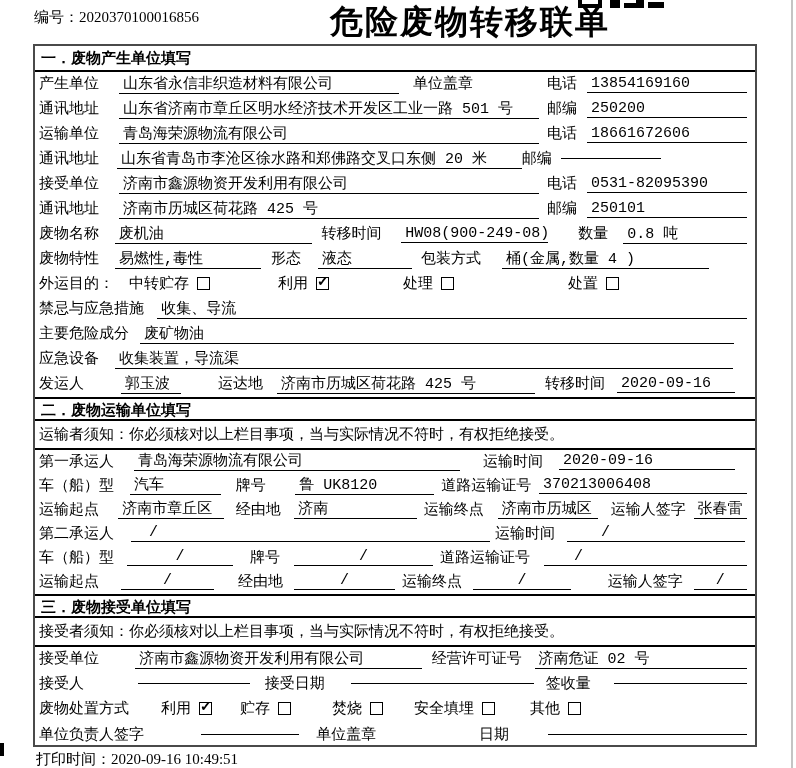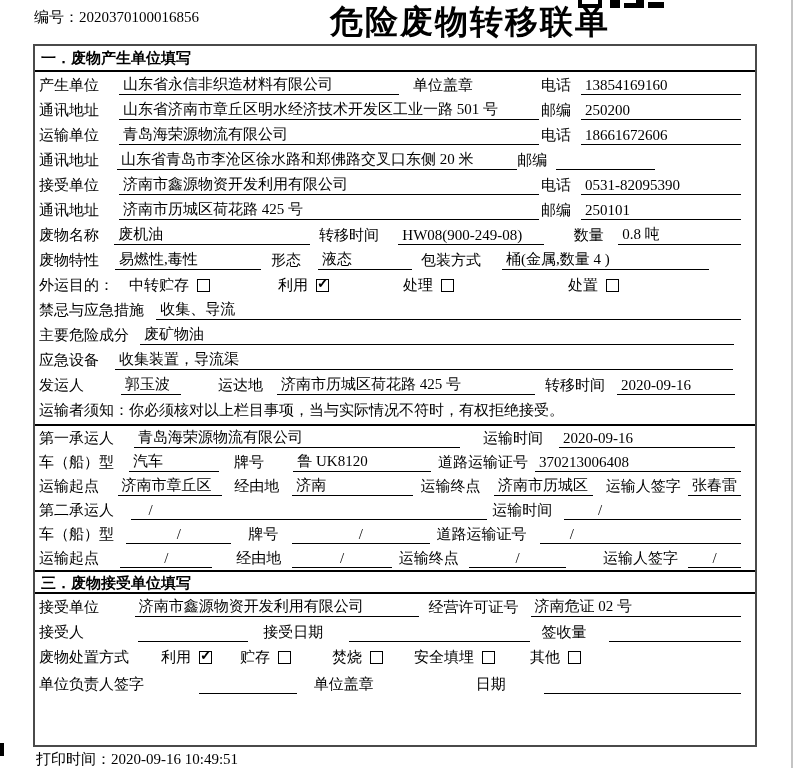--- a/index.html
+++ b/index.html
@@ -12,22 +12,22 @@
   .qr{position:absolute;left:578px;top:0;width:88px;height:9px;overflow:hidden;}
   .qr div{position:absolute;background:#000;}
   .qr .ring{left:0;top:-12px;width:24px;height:20px;background:transparent;
             border:4px solid #000;box-sizing:border-box;}
   .tbl{position:absolute;left:33px;top:44px;width:724px;height:703px;
        border:2px solid #4a4a4a;box-sizing:border-box;background:#fff;}
   .sec{height:24px;line-height:22px;font-weight:bold;font-size:15px;padding-left:6px;
        font-family:"Liberation Sans","DejaVu Sans",sans-serif;
        border-top:2px solid #000;border-bottom:2px solid #000;box-sizing:border-box;}
   .sec.first{border-top:none;height:26px;line-height:24px;}
-  .r{display:flex;align-items:flex-end;height:25px;padding:0 14px 2px 4px;
-     font-size:15px;box-sizing:border-box;}
+  .r{display:flex;align-items:center;height:25px;padding:0 8px 2px 4px;
+     font-size:15px;box-sizing:border-box;font-family:Liberation Mono, monospace;}
   .r24{height:24px;}
   .r27{height:27px;}
   .notice{height:29px;line-height:27px;font-size:15px;padding-left:4px;
           border-bottom:2px solid #000;box-sizing:border-box;white-space:nowrap;}
   .l{white-space:nowrap;display:inline-block;}
   .f{border-bottom:1px solid #000;white-space:nowrap;padding:0 4px;display:inline-block;
      box-sizing:border-box;overflow:visible;}
   .fc{text-align:center;}
   .push{margin-left:auto;}
   .opt{display:inline-flex;align-items:center;white-space:nowrap;}
@@ -157,20 +157,21 @@
 
     <div class="r">
       <span class="l" style="width:47px">发运人</span>
       <span class="f" style="margin-left:35px;width:60px">郭玉波</span>
       <span class="l" style="margin-left:37px;width:47px">运达地</span>
       <span class="f" style="margin-left:12px;width:258px">济南市历城区荷花路 425 号</span>
       <span class="l" style="margin-left:10px;width:62px">转移时间</span>
       <span class="f" style="margin-left:10px;width:118px">2020-09-16</span>
     </div>
 
+    <div class="sec">二．废物运输单位填写</div>
     <div class="notice">运输者须知：你必须核对以上栏目事项，当与实际情况不符时，有权拒绝接受。</div>
 
     <div class="r r24">
       <span class="l" style="width:78px">第一承运人</span>
       <span class="f" style="margin-left:17px;width:326px">青岛海荣源物流有限公司</span>
       <span class="l" style="margin-left:23px;width:62px">运输时间</span>
       <span class="f" style="margin-left:14px;width:176px">2020-09-16</span>
     </div>
 
     <div class="r r24">
@@ -214,20 +215,21 @@
       <span class="f fc" style="margin-left:21px;width:94px">/</span>
       <span class="l" style="margin-left:24px;width:47px">经由地</span>
       <span class="f fc" style="margin-left:10px;width:102px">/</span>
       <span class="l" style="margin-left:7px;width:62px">运输终点</span>
       <span class="f fc" style="margin-left:10px;width:99px">/</span>
       <span class="l" style="margin-left:37px;width:77px">运输人签字</span>
       <span class="f fc" style="margin-left:10px;width:54px">/</span>
     </div>
 
     <div class="sec">三．废物接受单位填写</div>
+    <div class="notice">接受者须知：你必须核对以上栏目事项，当与实际情况不符时，有权拒绝接受。</div>
 
     <div class="r">
       <span class="l" style="width:62px">接受单位</span>
       <span class="f" style="margin-left:35px;width:290px">济南市鑫源物资开发利用有限公司</span>
       <span class="l" style="margin-left:10px;width:92px">经营许可证号</span>
       <span class="f" style="margin-left:12px;width:215px">济南危证 02 号</span>
     </div>
 
     <div class="r">
       <span class="l" style="width:47px">接受人</span>

